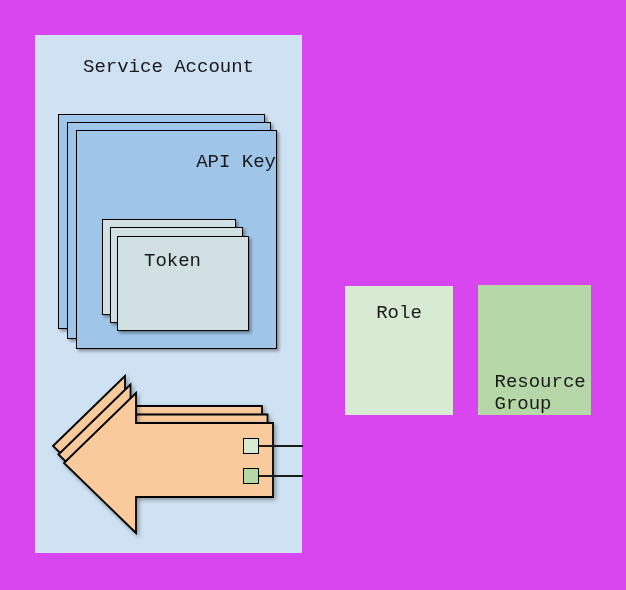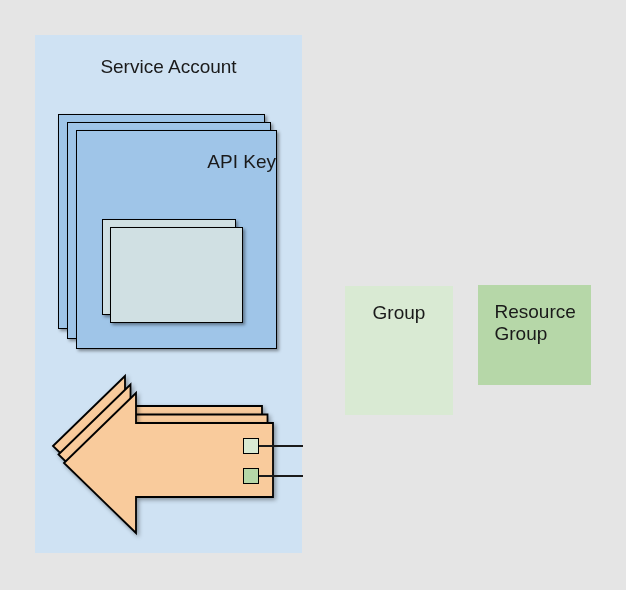--- a/index.html
+++ b/index.html
@@ -4,25 +4,26 @@
 <style>
   html, body { margin: 0; padding: 0; }
   body {
     width: 626px; height: 590px;
     font-family: "Liberation Sans", "DejaVu Sans", sans-serif;
     background: #000;
   }
   .canvas {
     position: relative;
     width: 626px; height: 590px;
-    background: #e5e5e5;
+    background: #d946ef;
     overflow: hidden;
     color: #1a1a1a;
     font-size: 19px;
     line-height: 22px;
+    font-family: Liberation Mono, monospace;
   }
   .canvas * { box-sizing: border-box; }
 
   
   .panel {
     position: absolute;
     left: 35px; top: 35px;
     width: 267px; height: 518px;
     background: #cfe2f3;
   }
@@ -90,56 +91,59 @@
   .connector-bottom { top: 474.5px; }
 
   
   .gbox {
     position: absolute;
     display: flex;
     justify-content: center;
     align-items: flex-start;
   }
   .role-box   { left: 345px; top: 286px; width: 108px; height: 129px; padding-top: 16px; }
-  .rgroup-box { left: 478px; top: 285px; width: 113px; height: 100px; padding-top: 16px; }
+  .rgroup-box { left: 478px; top: 285px; width: 113px; height: 130px; padding-top: 16px; align-items: flex-end; }
   .gbox-label { text-align: left; }
   .rgroup-box .gbox-label { width: 80px; }
 </style>
 </head>
 <body>
 
 <div class="canvas">
 
   <div class="panel" style="background-color: rgb(207, 226, 243);">
     <div class="panel-title">Service Account</div>
   </div>
 
   <div class="box api-back" style="background-color: rgb(159, 197, 232);"></div>
   <div class="box api-mid" style="background-color: rgb(159, 197, 232);"></div>
   <div class="box api-front" style="background-color: rgb(159, 197, 232);">
     <div class="api-title">API Key</div>
   </div>
 
   <div class="box token-back" style="background-color: rgb(208, 224, 227);"></div>
   <div class="box token-mid" style="background-color: rgb(208, 224, 227);"></div>
+  <div class="box token-front" style="background-color: rgb(208, 224, 227);">
+    <div class="token-title">Token</div>
+  </div>
 
   <svg class="arrow-svg" viewBox="0 0 245 175" xmlns="http://www.w3.org/2000/svg">
     <polygon points="13,76 85,6 85,36 222,36 222,110 85,110 85,146" fill="#f9cb9c"></polygon>
     <polygon points="18.5,84.5 90.5,14.5 90.5,44.5 227.5,44.5 227.5,118.5 90.5,118.5 90.5,154.5" fill="#f9cb9c"></polygon>
     <polygon points="24,93 96,23 96,53 233,53 233,127 96,127 96,163" fill="#f9cb9c"></polygon>
   </svg>
 
   <div class="connector connector-top" style="background-color: rgb(26, 26, 26);"></div>
   <div class="connector connector-bottom" style="background-color: rgb(26, 26, 26);"></div>
 
   <div class="port port-top" style="background-color: rgb(217, 234, 211);"></div>
   <div class="port port-bottom" style="background-color: rgb(182, 215, 168);"></div>
 
 
   <div class="gbox role-box" style="background-color: rgb(217, 234, 211);">
-    <div class="gbox-label">Group</div>
+    <div class="gbox-label">Role</div>
   </div>
 
   <div class="gbox rgroup-box" style="background-color: rgb(182, 215, 168);">
     <div class="gbox-label">Resource Group</div>
   </div>
 
 </div>
 
 </body></html>

